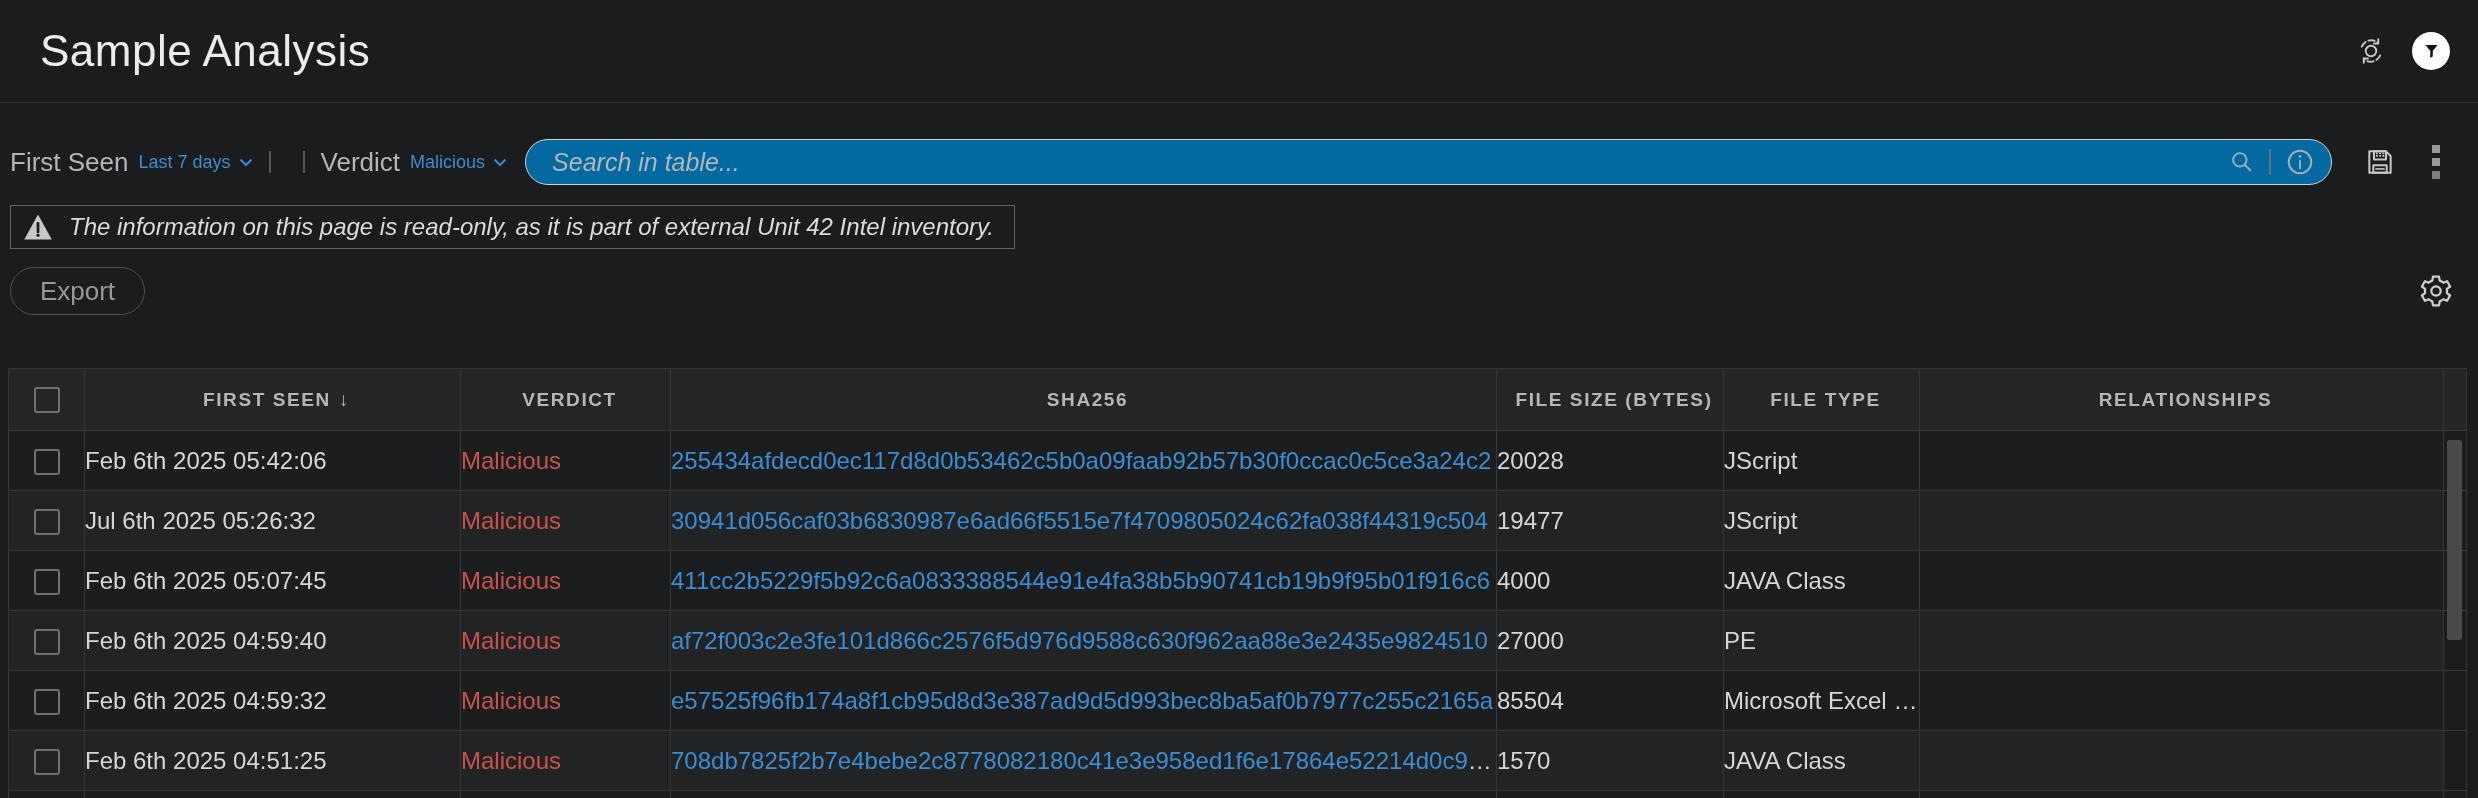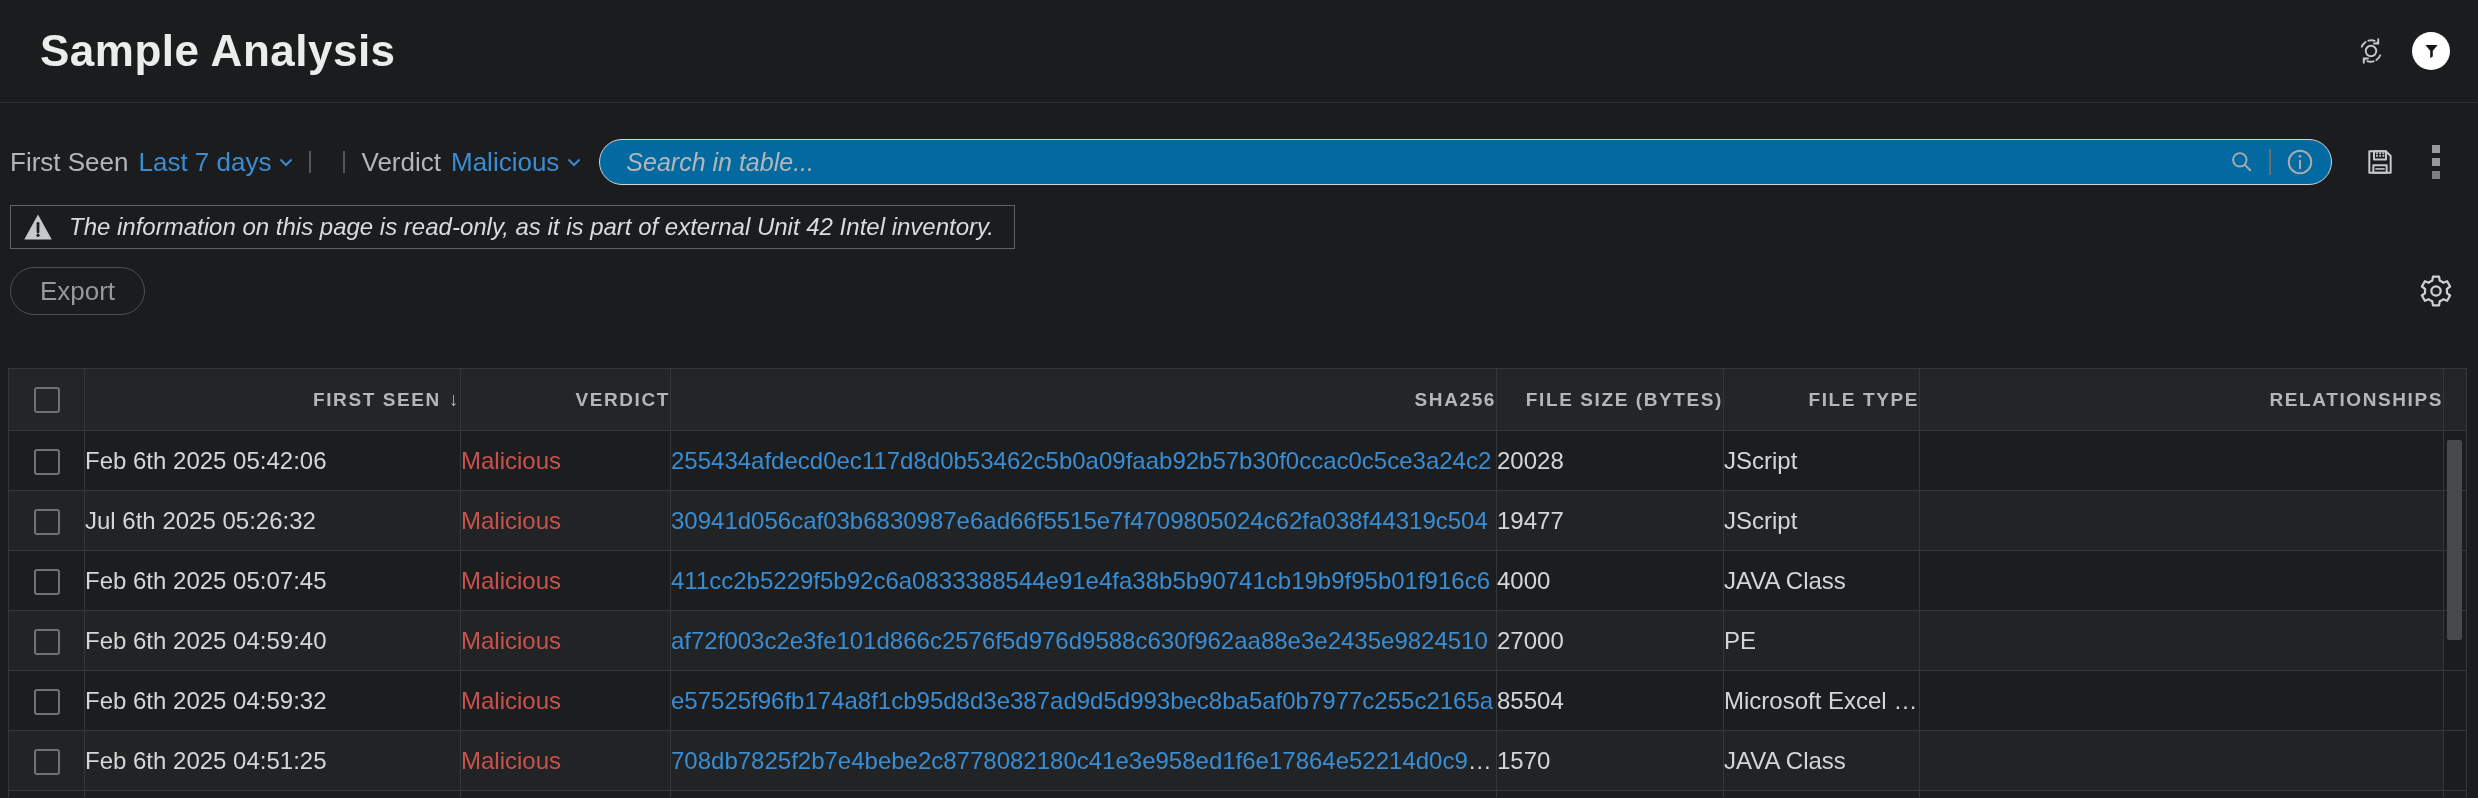--- a/index.html
+++ b/index.html
@@ -7,35 +7,35 @@
   .app {
     position:relative; width:2478px; height:798px; overflow:hidden;
     background:#1b1c1d; color:#d6d7d8;
     font-family:"Liberation Sans","DejaVu Sans",sans-serif;
   }
   
   .topbar {
     height:103px; display:flex; align-items:center; justify-content:space-between;
     padding:0 28px 0 40px; border-bottom:1px solid #2e2f31;
   }
-  .page-title { font-size:44px; font-weight:700; color:#ebecec; letter-spacing:.5px; }
+  .page-title { font-size:44px; font-weight:400; color:#ebecec; letter-spacing:.5px; }
   .topbar-icons { display:flex; align-items:center; gap:26px; }
   .icon-btn { display:inline-flex; align-items:center; justify-content:center; cursor:pointer; background:none; border:none; }
   .avatar {
     width:38px; height:38px; border-radius:50%; background:#ffffff;
     display:flex; align-items:center; justify-content:center;
   }
   
   .filter-row {
     margin-top:34px; height:50px; display:flex; align-items:center;
     padding-left:10px; padding-right:38px;
   }
   .filter-group { display:flex; align-items:center; gap:10px; white-space:nowrap; }
   .filter-label { color:#b3b5b7; font-size:26px; }
-  .filter-value { color:#3a8dd2; font-size:26px; display:flex; align-items:center; gap:8px; cursor:pointer; }
+  .filter-value { color:#3a8dd2; font-size:18px; display:flex; align-items:center; gap:8px; cursor:pointer; }
   .filter-sep { width:2px; height:22px; background:#55575a; margin:0 16px; }
   .search-pill {
     flex:1; margin-left:18px; margin-right:24px; height:46px;
     border:1px solid #d2d3d4; border-radius:23px; background:#0369a1;
     display:flex; align-items:center; padding:0 16px 0 26px;
   }
   .search-pill input {
     flex:1; background:transparent; border:none; outline:none;
     color:#e2e3e4; font-size:25px; font-style:italic;
     font-family:"Liberation Sans","DejaVu Sans",sans-serif;
@@ -63,21 +63,21 @@
     background:transparent; color:#96989a; font-size:26px; cursor:default;
     font-family:"Liberation Sans","DejaVu Sans",sans-serif;
   }
   
   .table-wrap { margin:53px 0 0 8px; }
   table { border-collapse:collapse; table-layout:fixed; width:2458px; }
   th, td { border:1px solid #353638; overflow:hidden; white-space:nowrap; text-overflow:ellipsis; }
   table { border:1px solid #404244; }
   thead th {
     height:62px; background:#232527; color:#b4b6b9; font-size:19px;
-    font-weight:700; letter-spacing:1.6px; text-align:right; padding-left:8px;
+    font-weight:700; letter-spacing:1.6px; text-align:center; padding-left:8px;
   }
   tbody td { height:60px; font-size:24px; color:#d5d6d7; }
   tbody tr:nth-child(odd) td { background:#1c1d1e; }
   tbody tr:nth-child(even) td { background:#222324; }
   td.cb-cell, th.cb-cell { padding:0; text-align:center; }
   .checkbox {
     width:26px; height:26px; border:2px solid #6f7173; border-radius:3px;
     display:inline-block; vertical-align:middle; background:transparent; cursor:pointer;
   }
   .verdict-text { color:#ca524c; }

